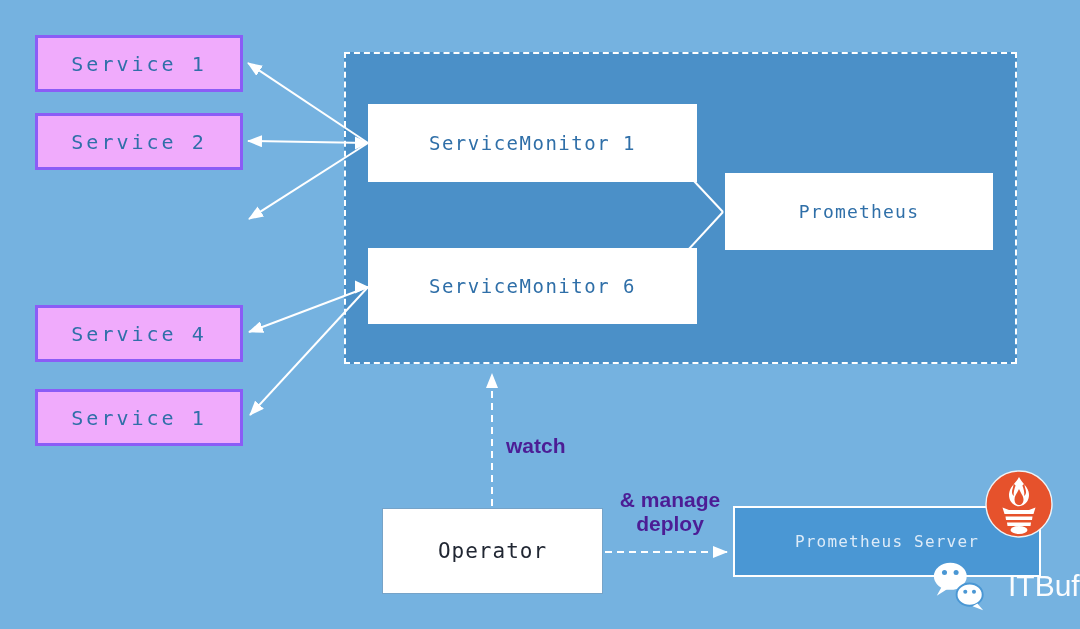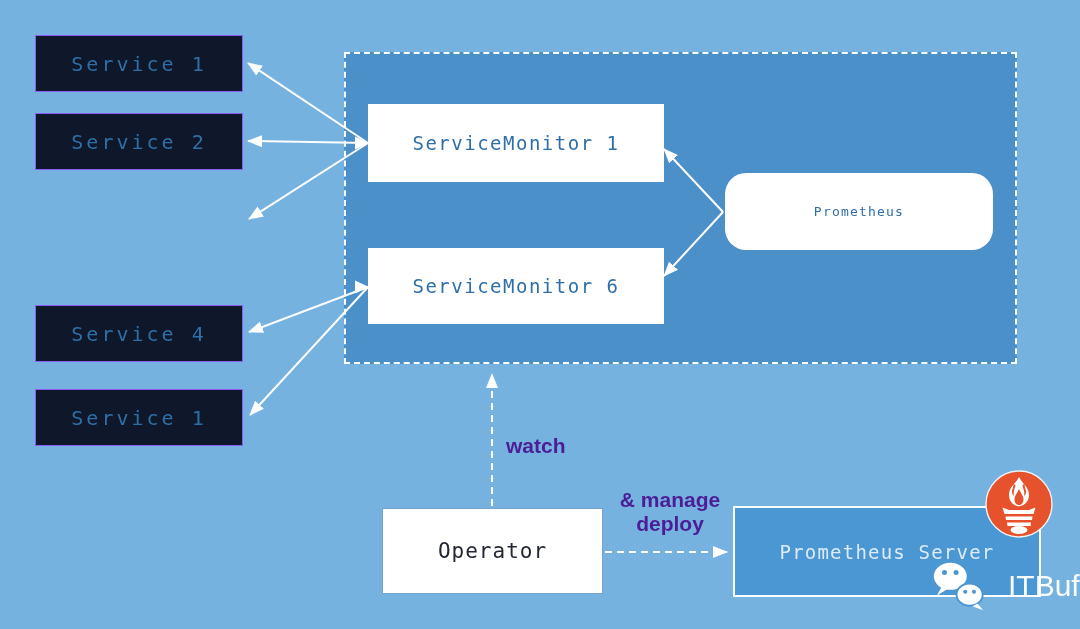--- a/index.html
+++ b/index.html
@@ -9,37 +9,37 @@
     font-family:"DejaVu Sans Mono","Liberation Mono",monospace;
   }
   .panel{
     position:absolute;left:344px;top:52px;width:669px;height:308px;
     background:#4b90c8;border:2px dashed #ffffff;box-sizing:content-box;
   }
   .node{
     position:absolute;display:flex;align-items:center;justify-content:center;
     box-sizing:border-box;white-space:nowrap;
   }
-  .light{background:#0f172a;border:1px solid #8b5cf6;color:#2f6fa8;}
+  .light{background:#f0abfc;border:3px solid #8b5cf6;color:#2f6fa8;}
   .whitebox{background:#ffffff;color:#2f6fa8;}
   .svc{left:35px;width:208px;height:57px;font-size:20px;letter-spacing:3px;}
   #svc1{top:35px}#svc2{top:113px}#svc3{top:192px}#svc4{top:305px}#svc5{top:389px}
-  .mon{left:368px;width:296px;height:78px;font-size:19px;letter-spacing:1.5px;}
+  .mon{left:368px;width:329px;height:78px;font-size:19px;letter-spacing:1.5px;}
   #mon1{top:104px}
   #mon2{top:248px;height:76px}
-  .prom{left:725px;top:173px;width:268px;height:77px;font-size:13px;letter-spacing:1.2px;border-radius:21px;}
+  .prom{left:725px;top:173px;width:268px;height:77px;font-size:18px;letter-spacing:1.2px;}
   .operator{
     left:382px;top:508px;width:221px;height:86px;
     background:#ffffff;border:1px solid #76a3c8;color:#212733;
     font-size:21px;letter-spacing:1px;
   }
   .server{
-    left:733px;top:506px;width:308px;height:91px;
+    left:733px;top:506px;width:308px;height:71px;
     background:#4a97d4;border:2px solid #ffffff;color:#ddebf8;
-    font-size:19px;letter-spacing:1.2px;
+    font-size:16px;letter-spacing:1.2px;
   }
   .edge-label{
     position:absolute;color:#4c1d95;
     font-family:"Liberation Sans","DejaVu Sans",sans-serif;
     font-weight:bold;
   }
   #watch-label{left:506px;top:434px;font-size:21px;}
   #deploy-label{left:608px;top:488px;width:124px;text-align:center;font-size:21px;line-height:24px;}
   .arrows{position:absolute;left:0;top:0;width:1080px;height:629px;pointer-events:none;}
   .logo{position:absolute;left:985px;top:470px;width:68px;height:68px;}

